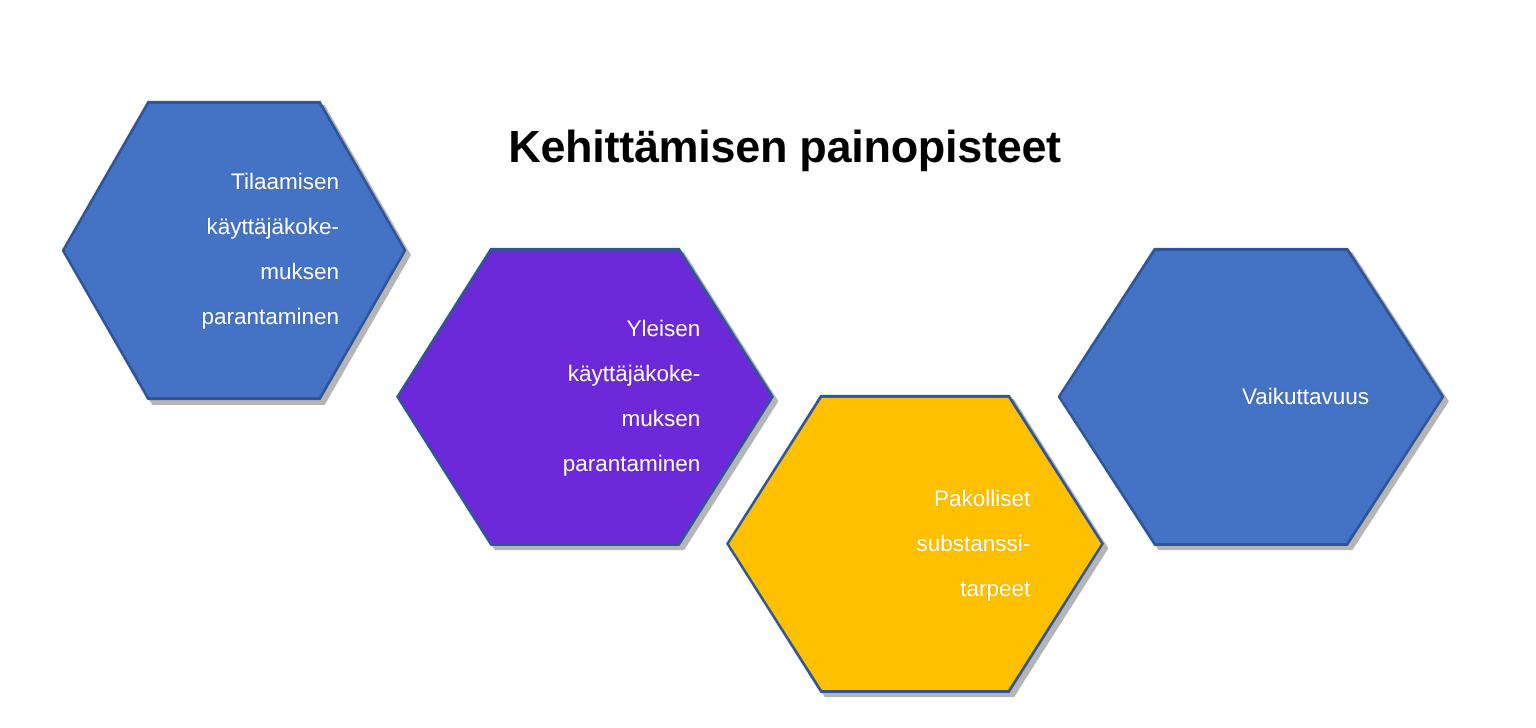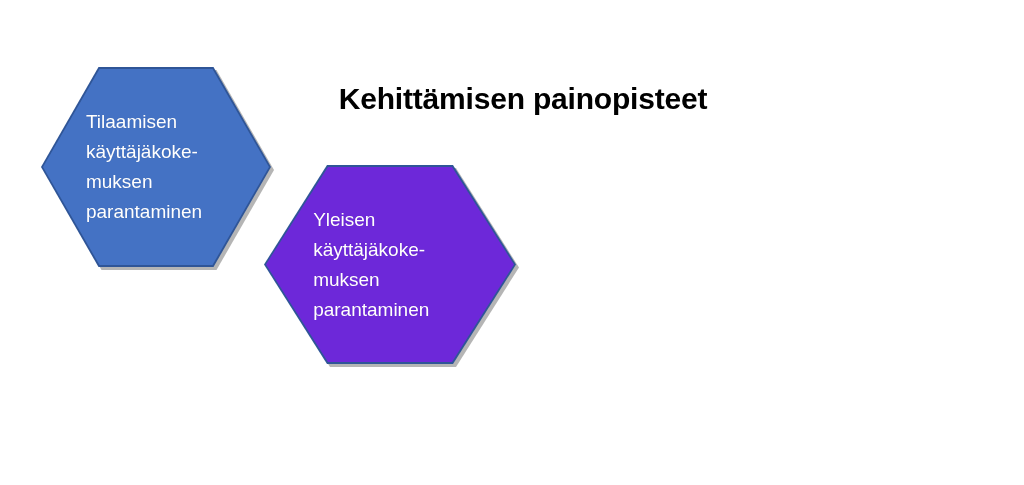--- a/index.html
+++ b/index.html
@@ -51,23 +51,23 @@
     position: absolute;
     box-sizing: border-box;
     clip-path: polygon(25% 0%, 75% 0%, 100% 50%, 75% 100%, 25% 100%, 0% 50%);
     -webkit-clip-path: polygon(25% 0%, 75% 0%, 100% 50%, 75% 100%, 25% 100%, 0% 50%);
     background: rgba(120,120,120,0.55);
   }
   .hex-label {
     position: relative;
     z-index: 3;
     color: #ffffff;
-    font-size: 19px;
+    font-size: 15px;
     line-height: 30px;
-    text-align: left;
+    text-align: right;
     width: 62%;
     white-space: pre-line;
     text-shadow: 0 0 1px rgba(0,0,0,0.15);
   }
   .node-wrap { position: absolute; }
 </style>
 </head>
 <body>
 
 <div id="canvas">
@@ -89,15 +89,31 @@
     <div class="hex-shadow" style="left:3px; top:3px; width:252px; height:199px;"></div>
     <div class="hex-border" style="left:0px; top:0px; width:252px; height:199px;"></div>
     <div class="hex" style="left:2px; top:2px; width:248px; height:195px; background:#6d28d9;">
       <div class="hex-label">Yleisen
 käyttäjäkoke-
 muksen
 parantaminen</div>
     </div>
   </div>
 
+  <div class="node-wrap" style="left:484px; top:263px; width:252px; height:199px;">
+    <div class="hex-shadow" style="left:3px; top:3px; width:252px; height:199px;"></div>
+    <div class="hex-border" style="left:0px; top:0px; width:252px; height:199px;"></div>
+    <div class="hex" style="left:2px; top:2px; width:248px; height:195px; background:#FFC000;">
+      <div class="hex-label">Pakolliset
+substanssi-
+tarpeet</div>
+    </div>
+  </div>
 
+  <div class="node-wrap" style="left:705px; top:165px; width:258px; height:199px;">
+    <div class="hex-shadow" style="left:3px; top:3px; width:258px; height:199px;"></div>
+    <div class="hex-border" style="left:0px; top:0px; width:258px; height:199px;"></div>
+    <div class="hex" style="left:2px; top:2px; width:254px; height:195px; background:#4472C4;">
+      <div class="hex-label">Vaikuttavuus</div>
+    </div>
+  </div>
 
 </div>
 
 </body></html>

